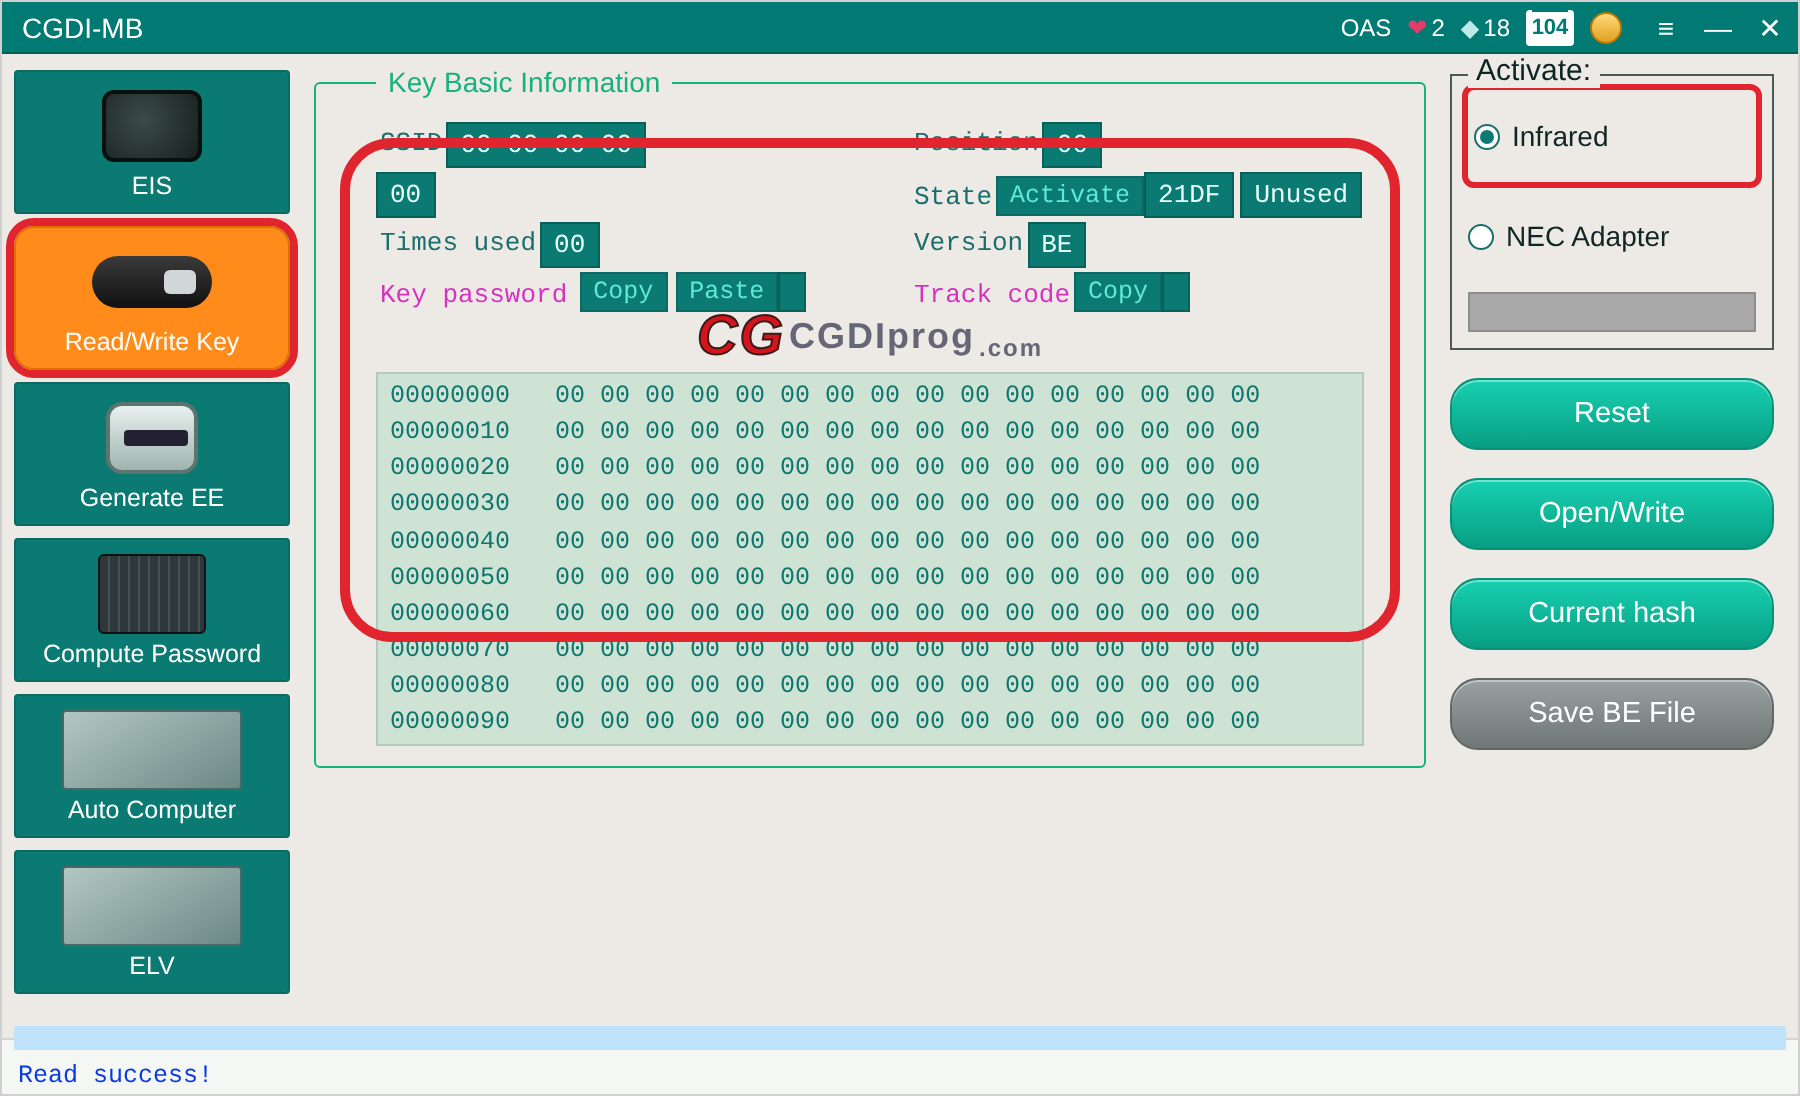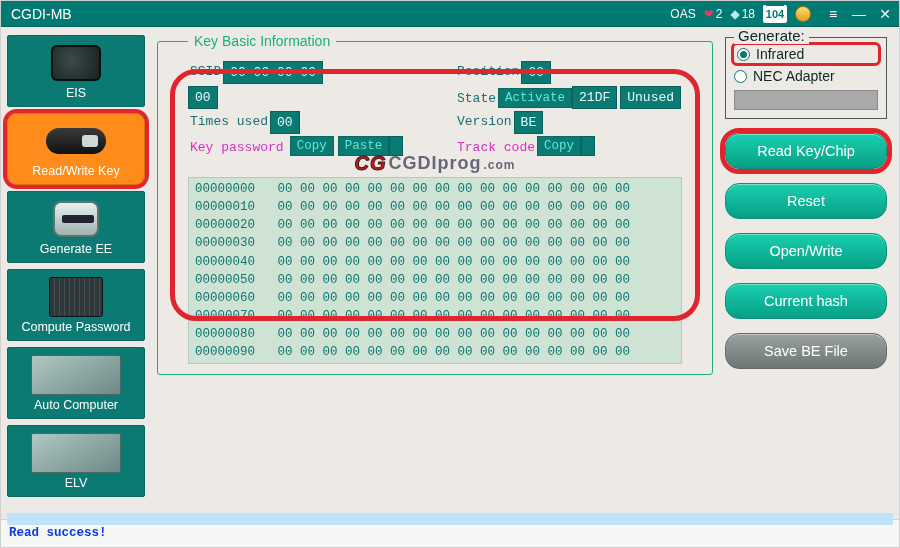--- a/index.html
+++ b/index.html
@@ -168,21 +168,21 @@
     text-align:center;
     font-weight:bold;
     font-size:18px;
     letter-spacing:1px;
     color:#5a6663;
     margin-top:-4px; margin-bottom:2px;
     display:flex;align-items:center;justify-content:center;gap:2px;
   }
   .watermark .clogo{
     font-family:Impact,"Arial Black",sans-serif;
-    color:#d6141b; font-size:20px; font-style:italic;
+    color:#d6141b; font-size:28px; font-style:italic;
     -webkit-text-stroke:1px #3a1a1a;
   }
   .watermark .gray{color:#667;}
   .watermark .dotcom{font-size:12px;color:#667;align-self:flex-end;margin-bottom:3px;}
 
   
   .hex {
     flex:1 1 auto;
     margin-top:2px;
     background:#cfe3d5;
@@ -204,21 +204,21 @@
   }
   .iface-box {
     border:1px solid #4b5a58;
     padding:6px 8px 8px;
     position:relative;
   }
   .iface-title{
     position:absolute; top:-11px; left:8px; background:#edeae5;
     padding:0 4px; font-size:15px; color:#0d2525; font-weight:500;
   }
-  .radio-row{display:flex;align-items:center;gap:6px;font-size:14px;color:#102525;padding:0 0;}
+  .radio-row{display:flex;align-items:center;gap:6px;font-size:14px;color:#102525;padding:14px 0;}
   .radio-dot{
     width:13px;height:13px;border-radius:50%;border:1px solid #1a6e6e;
     display:inline-flex;align-items:center;justify-content:center;background:#fff;
   }
   .radio-dot.on::after{content:"";width:7px;height:7px;border-radius:50%;background:#0a7a73;}
   .radio-highlight{
     border:3px solid #e1252e;border-radius:6px;
     padding:1px 3px; margin:-2px -3px 2px;
   }
   .iface-gray{
@@ -241,23 +241,22 @@
   .big-btn.highlighted{
     outline:5px solid #e1252e;
     border-radius:14px;
   }
 
   
   .footer{
     height:28px;
     border-top:1px solid #cfd6d2;
     background:#f5f7f5;
-    display:flex;align-items:center;
+    display:flex;align-items:flex-end;
     padding:0 8px 2px;
-    font-weight:bold;
   }
   .progress-strip{
     position:absolute; bottom:22px; left:6px; right:6px; height:12px;
     background:#bfe3fb;
   }
   .footer-wrap{position:relative;height:28px;}
   .status-text{
     font-family:"Courier New",monospace;
     color:#0b3be0; font-size:12.5px;
   }
@@ -416,35 +415,34 @@
 00000050   00 00 00 00 00 00 00 00 00 00 00 00 00 00 00 00
 00000060   00 00 00 00 00 00 00 00 00 00 00 00 00 00 00 00
 00000070   00 00 00 00 00 00 00 00 00 00 00 00 00 00 00 00
 00000080   00 00 00 00 00 00 00 00 00 00 00 00 00 00 00 00
 00000090   00 00 00 00 00 00 00 00 00 00 00 00 00 00 00 00</div>
     </fieldset>
   </div>
 
   <div class="rightpane">
     <div class="iface-box">
-      <span class="iface-title">Generate:</span>
+      <span class="iface-title">Activate:</span>
       <div class="radio-highlight">
         <div class="radio-row">
           <span class="radio-dot on"></span>
           <span>Infrared</span>
         </div>
       </div>
       <div class="radio-row">
         <span class="radio-dot"></span>
         <span>NEC Adapter</span>
       </div>
       <div class="iface-gray"></div>
     </div>
 
-    <div class="big-btn highlighted">Read Key/Chip</div>
     <div class="big-btn">Reset</div>
     <div class="big-btn">Open/Write</div>
     <div class="big-btn">Current hash</div>
     <div class="big-btn gray">Save BE File</div>
   </div>
 </div>
 
 <div class="footer-wrap">
   <div class="progress-strip"></div>
   <div class="footer">

